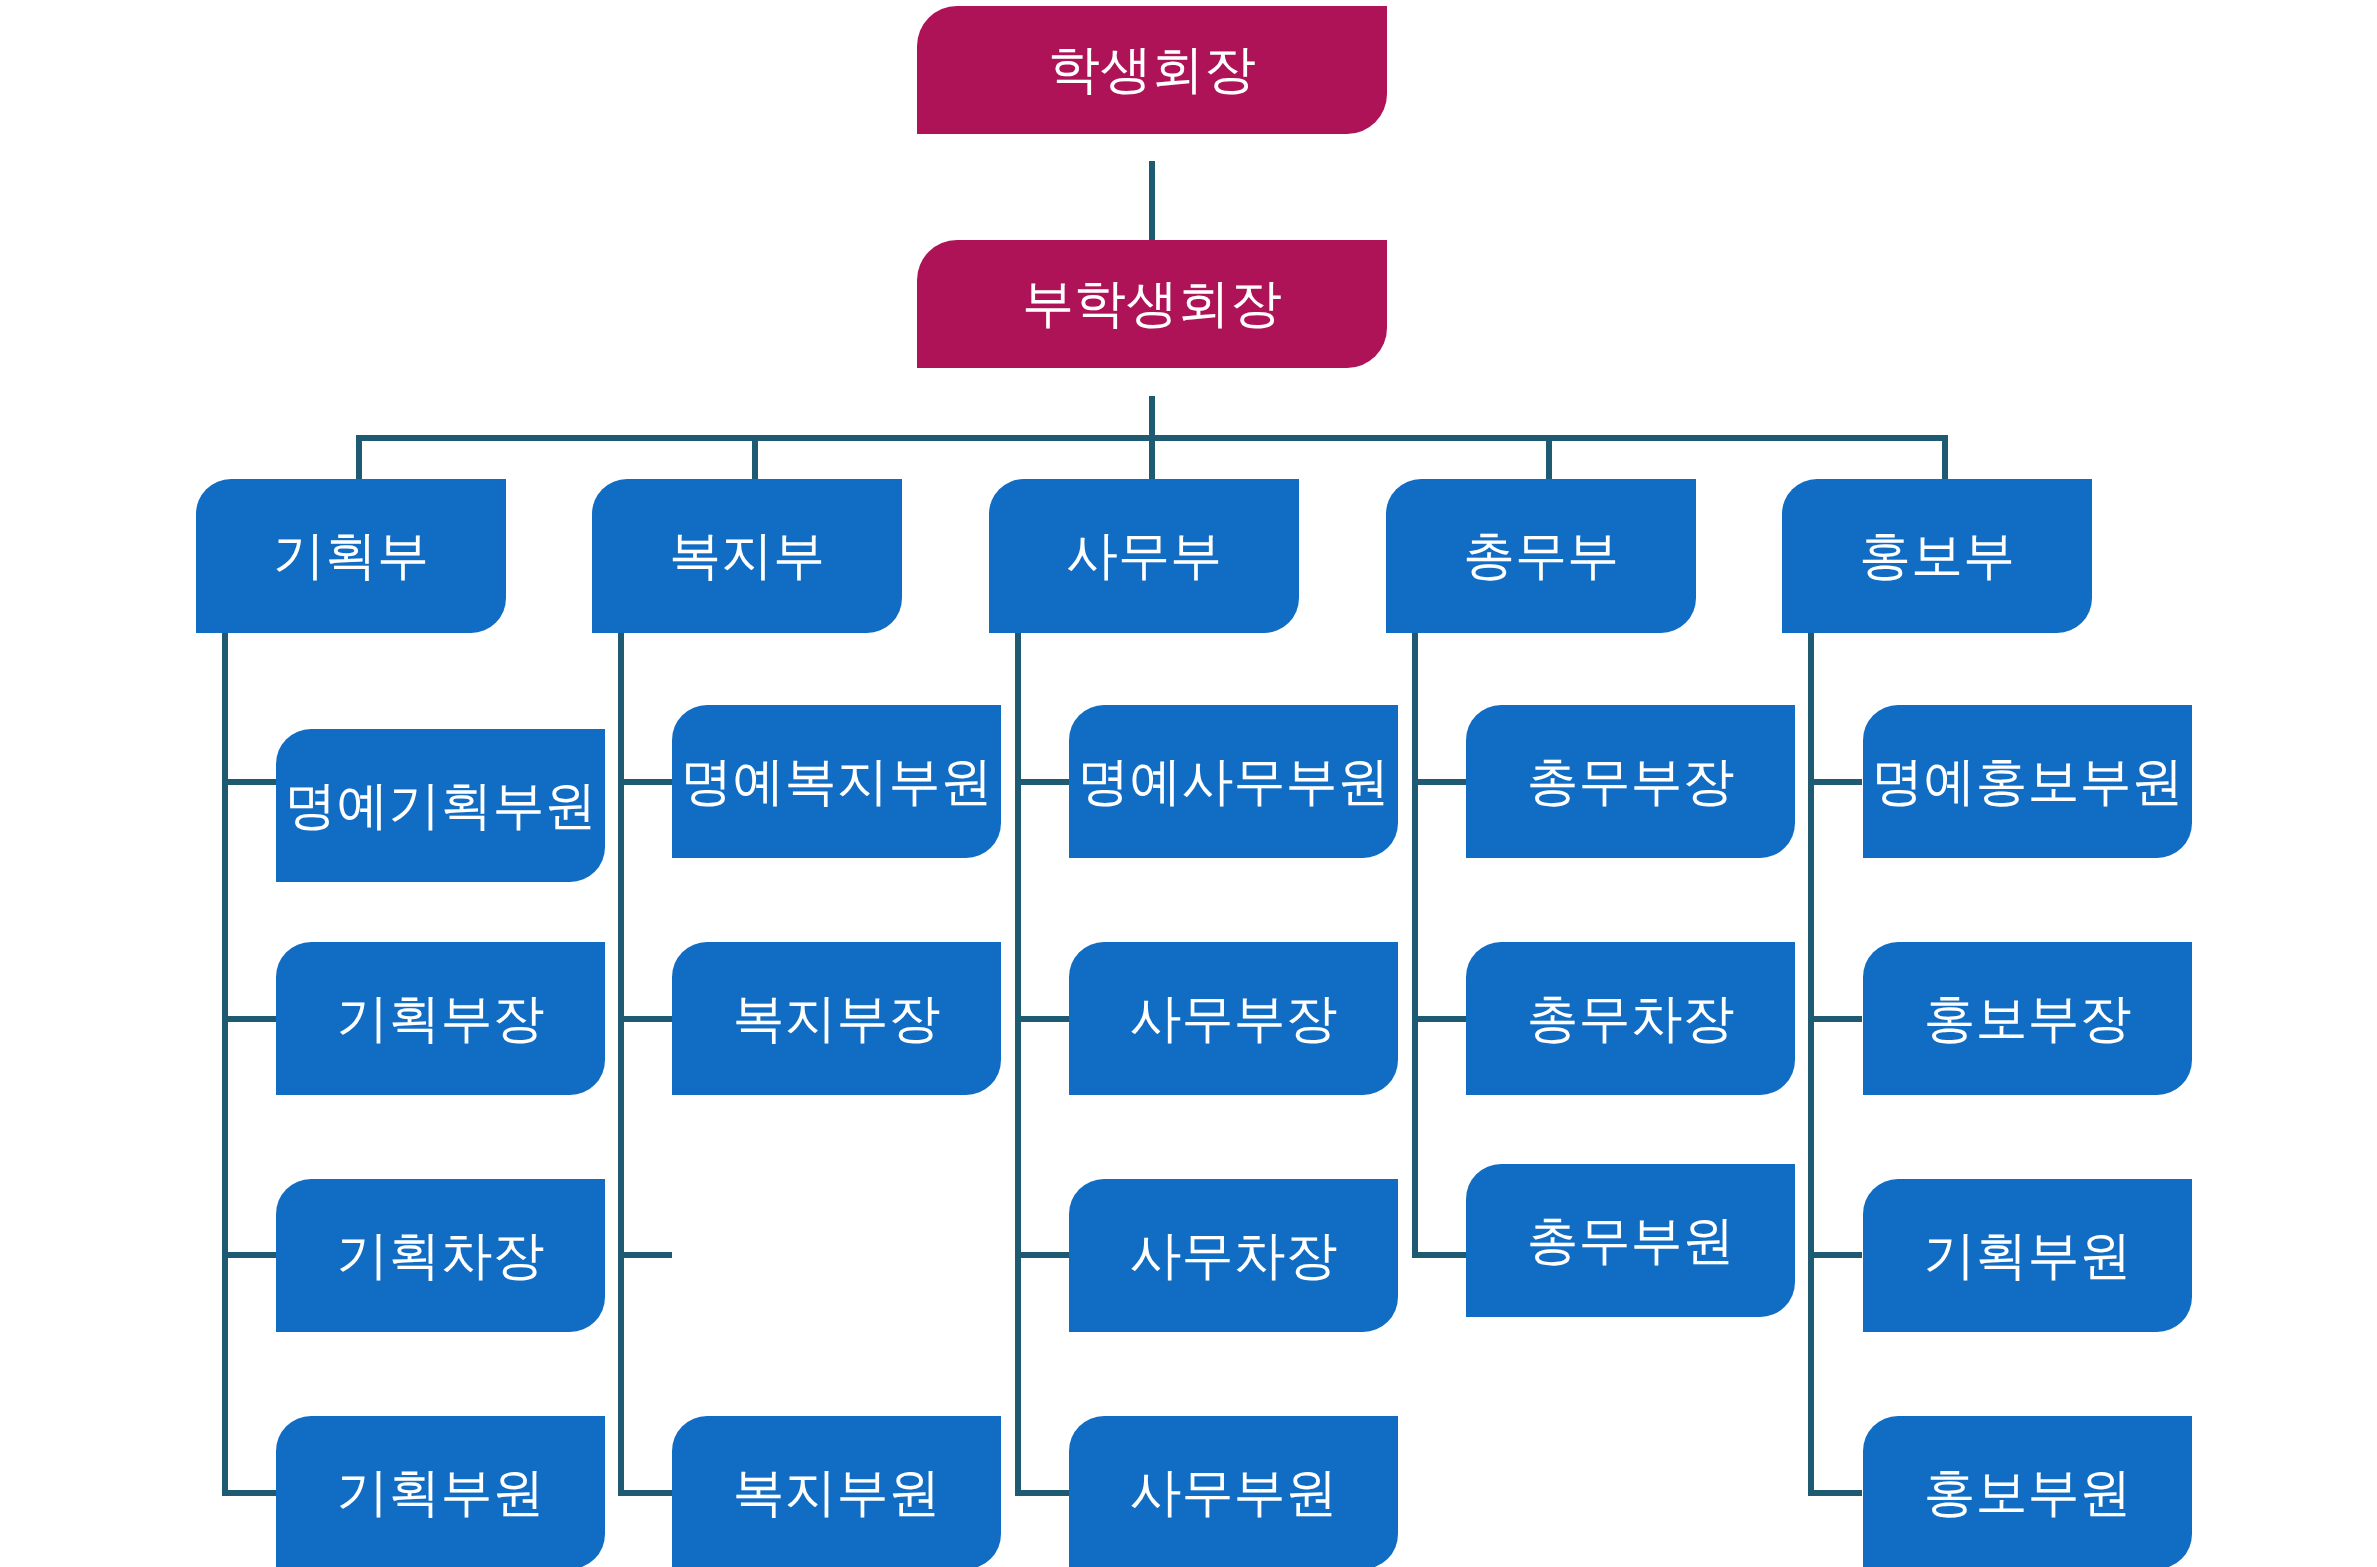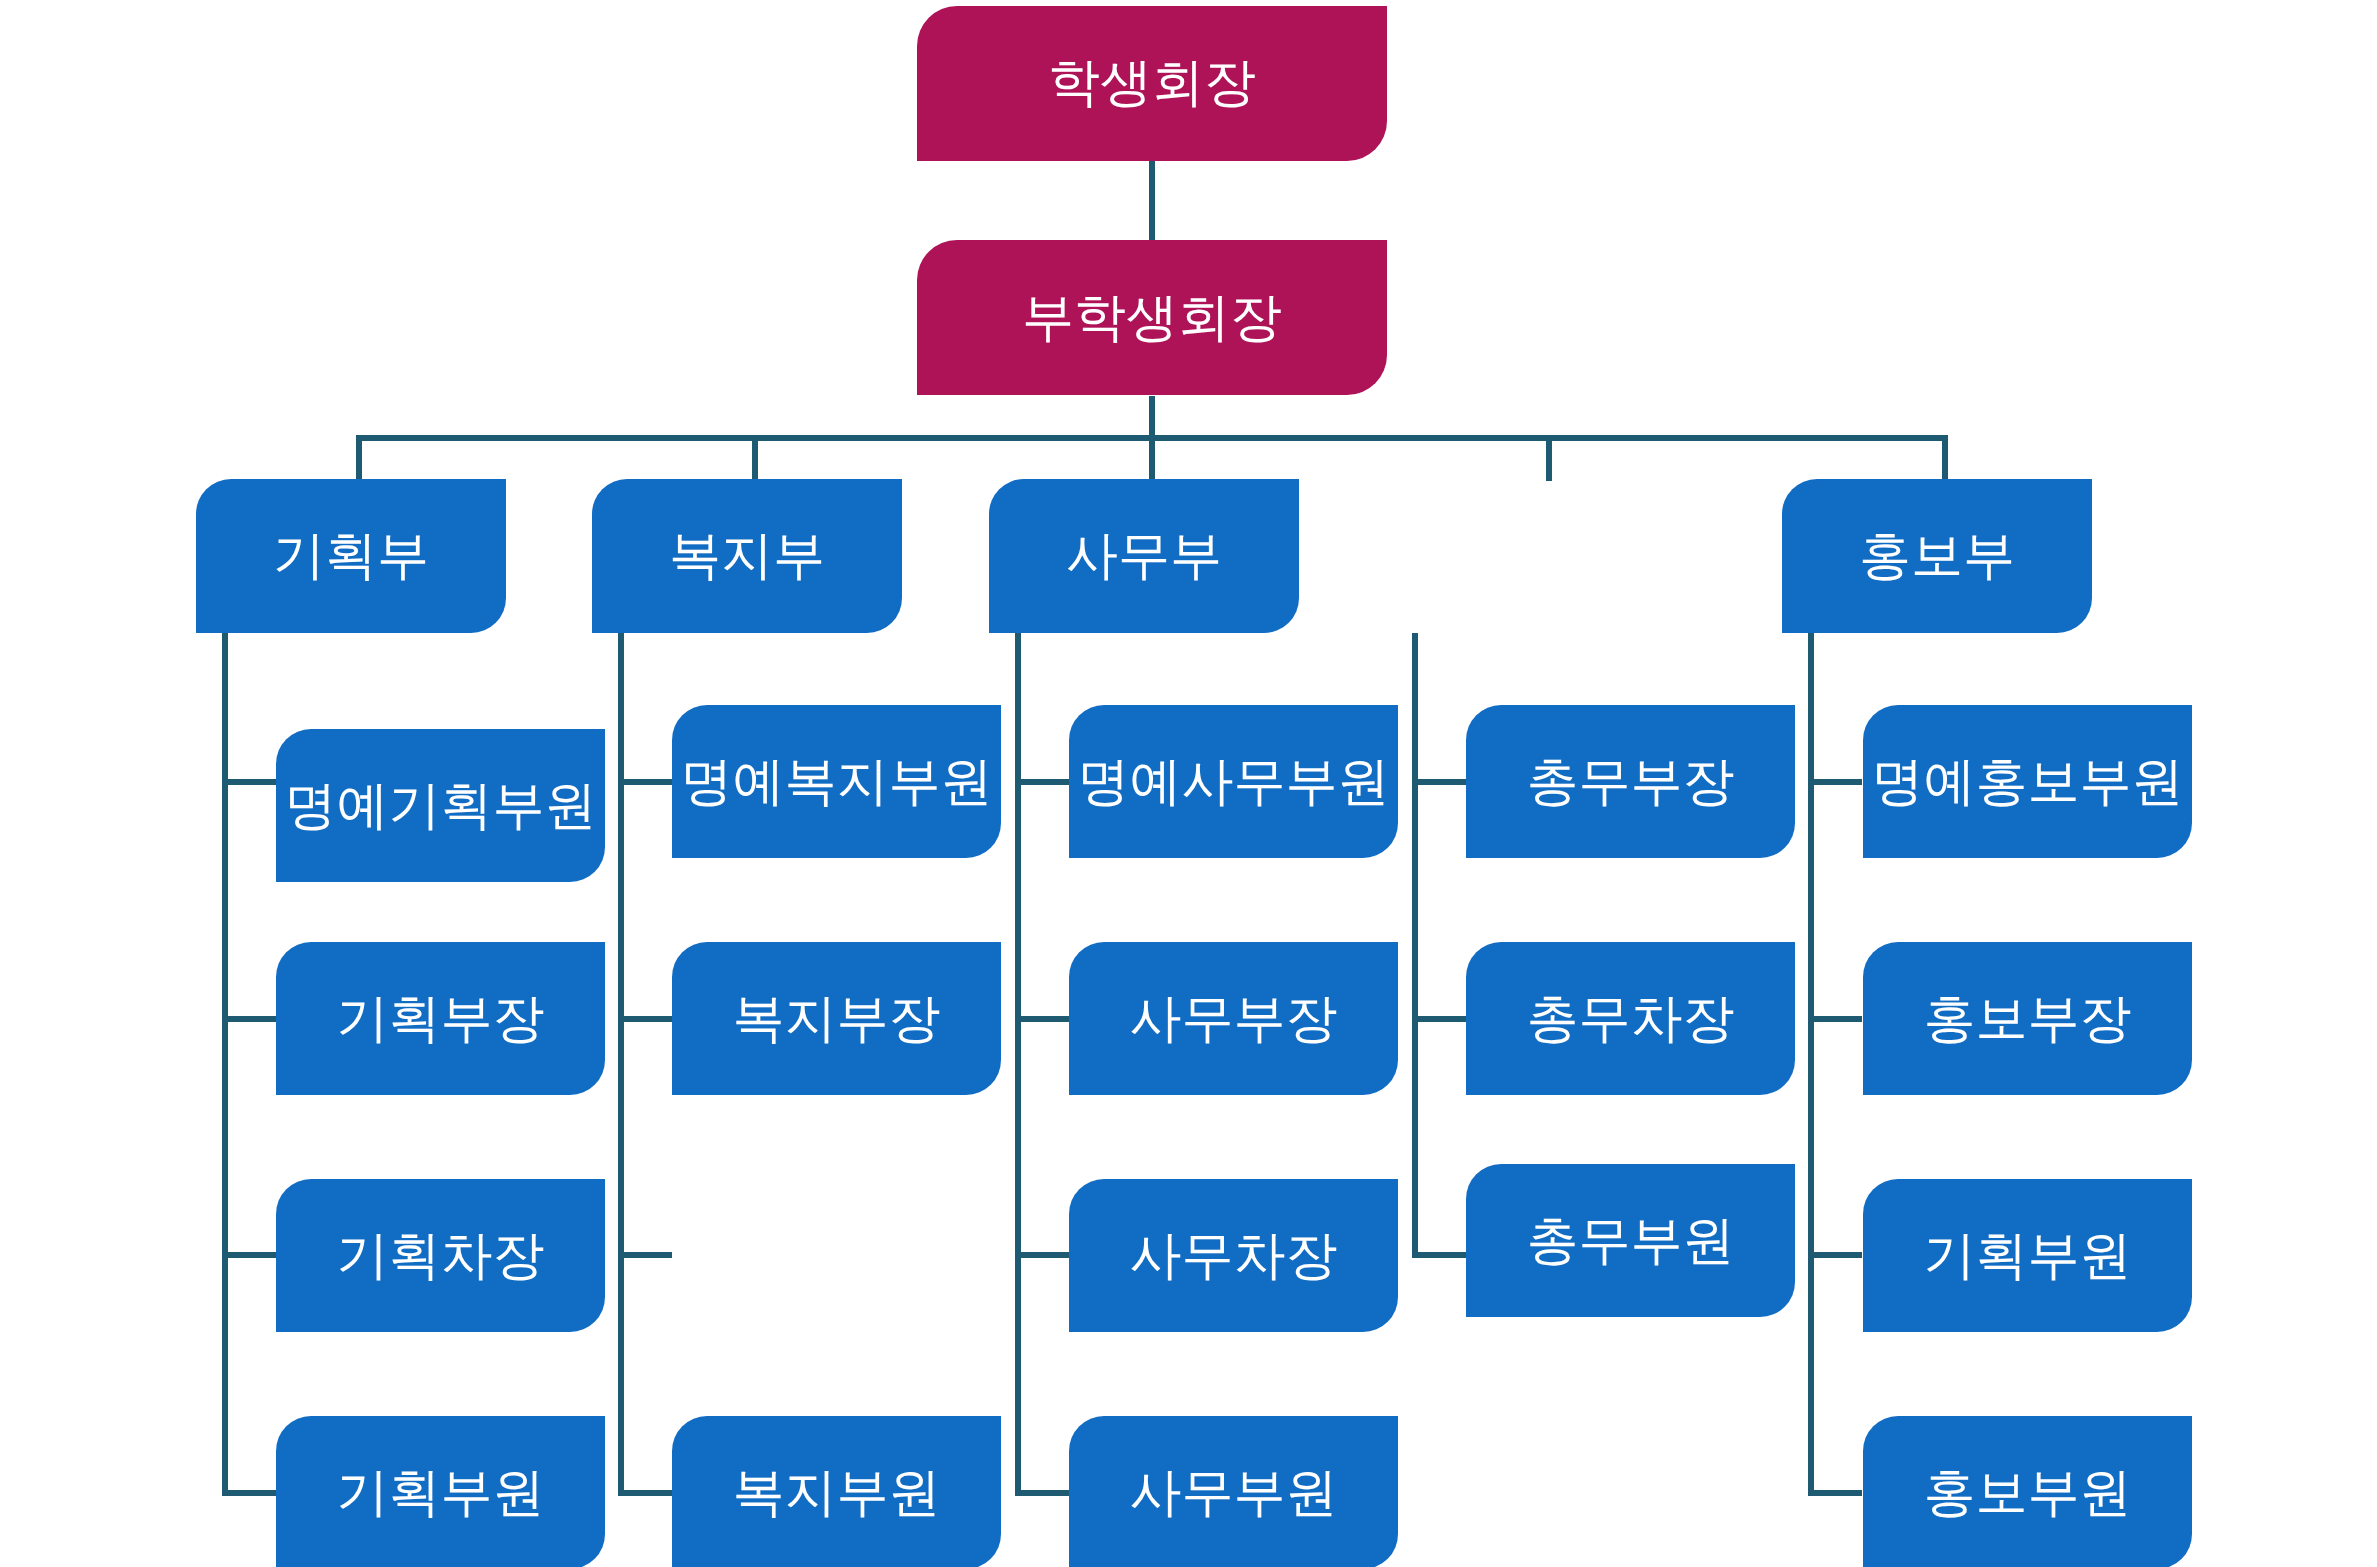--- a/index.html
+++ b/index.html
@@ -22,21 +22,21 @@
     justify-content: center;
     color: var(--text, #ffffff);
     font-size: 52px;
     font-weight: 400;
     white-space: nowrap;
     box-sizing: border-box;
   }
   .node-exec {
     left: 917px;
     width: 470px;
-    height: 155px;
+    height: 128px;
     background: var(--executive, #AE1257);
     border-radius: 40px 0 40px 0;
   }
   .node-dept {
     width: 310px;
     height: 154px;
     top: 479px;
     background: var(--department, #116CC4);
     border-radius: 35px 0 35px 0;
   }
@@ -134,20 +134,23 @@
       <span>총무부장</span>
     </div>
     <div class="line" style="left: 1415px; top: 1016px; width: 51px; height: 5.8px;"></div>
     <div class="node node-member" style="left: 1466px; top: 942px;">
       <span>총무차장</span>
     </div>
     <div class="line" style="left: 1415px; top: 1252px; width: 51px; height: 5.8px;"></div>
     <div class="node node-member" style="left: 1466px; top: 1164px;">
       <span>총무부원</span>
     </div>
+    <div class="node node-dept" style="left: 1386px; top: 479px;">
+      <span>총무부</span>
+    </div>
     <div class="line" style="left: 1942px; top: 441px; width: 5.8px; height: 40px;"></div>
     <div class="line" style="left: 1808px; top: 633px; width: 5.8px; height: 863px;"></div>
     <div class="line" style="left: 1811px; top: 779px; width: 51px; height: 5.8px;"></div>
     <div class="node node-member" style="left: 1863px; top: 705px;">
       <span>명예홍보부원</span>
     </div>
     <div class="line" style="left: 1811px; top: 1016px; width: 51px; height: 5.8px;"></div>
     <div class="node node-member" style="left: 1863px; top: 942px;">
       <span>홍보부장</span>
     </div>

